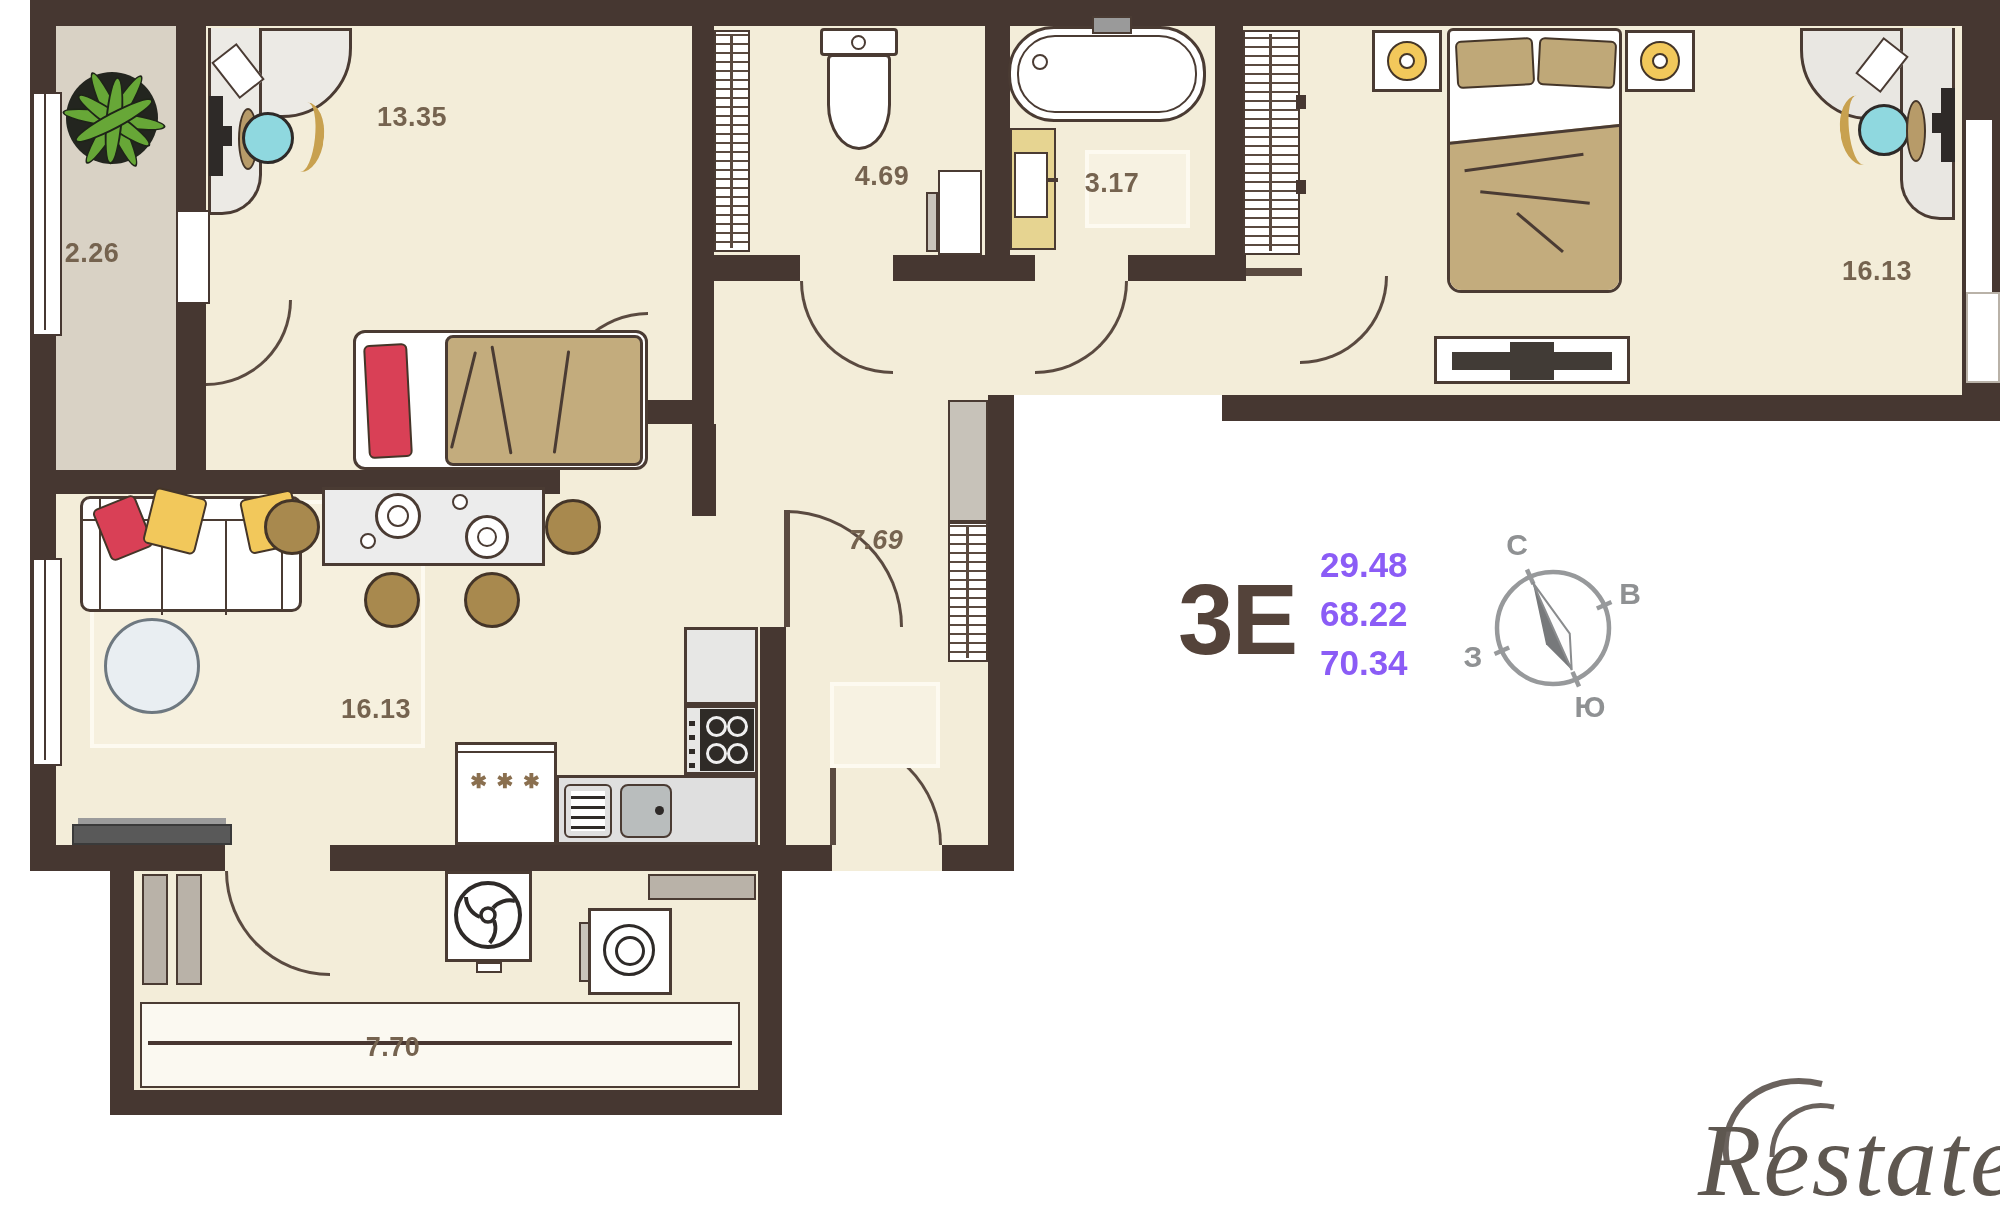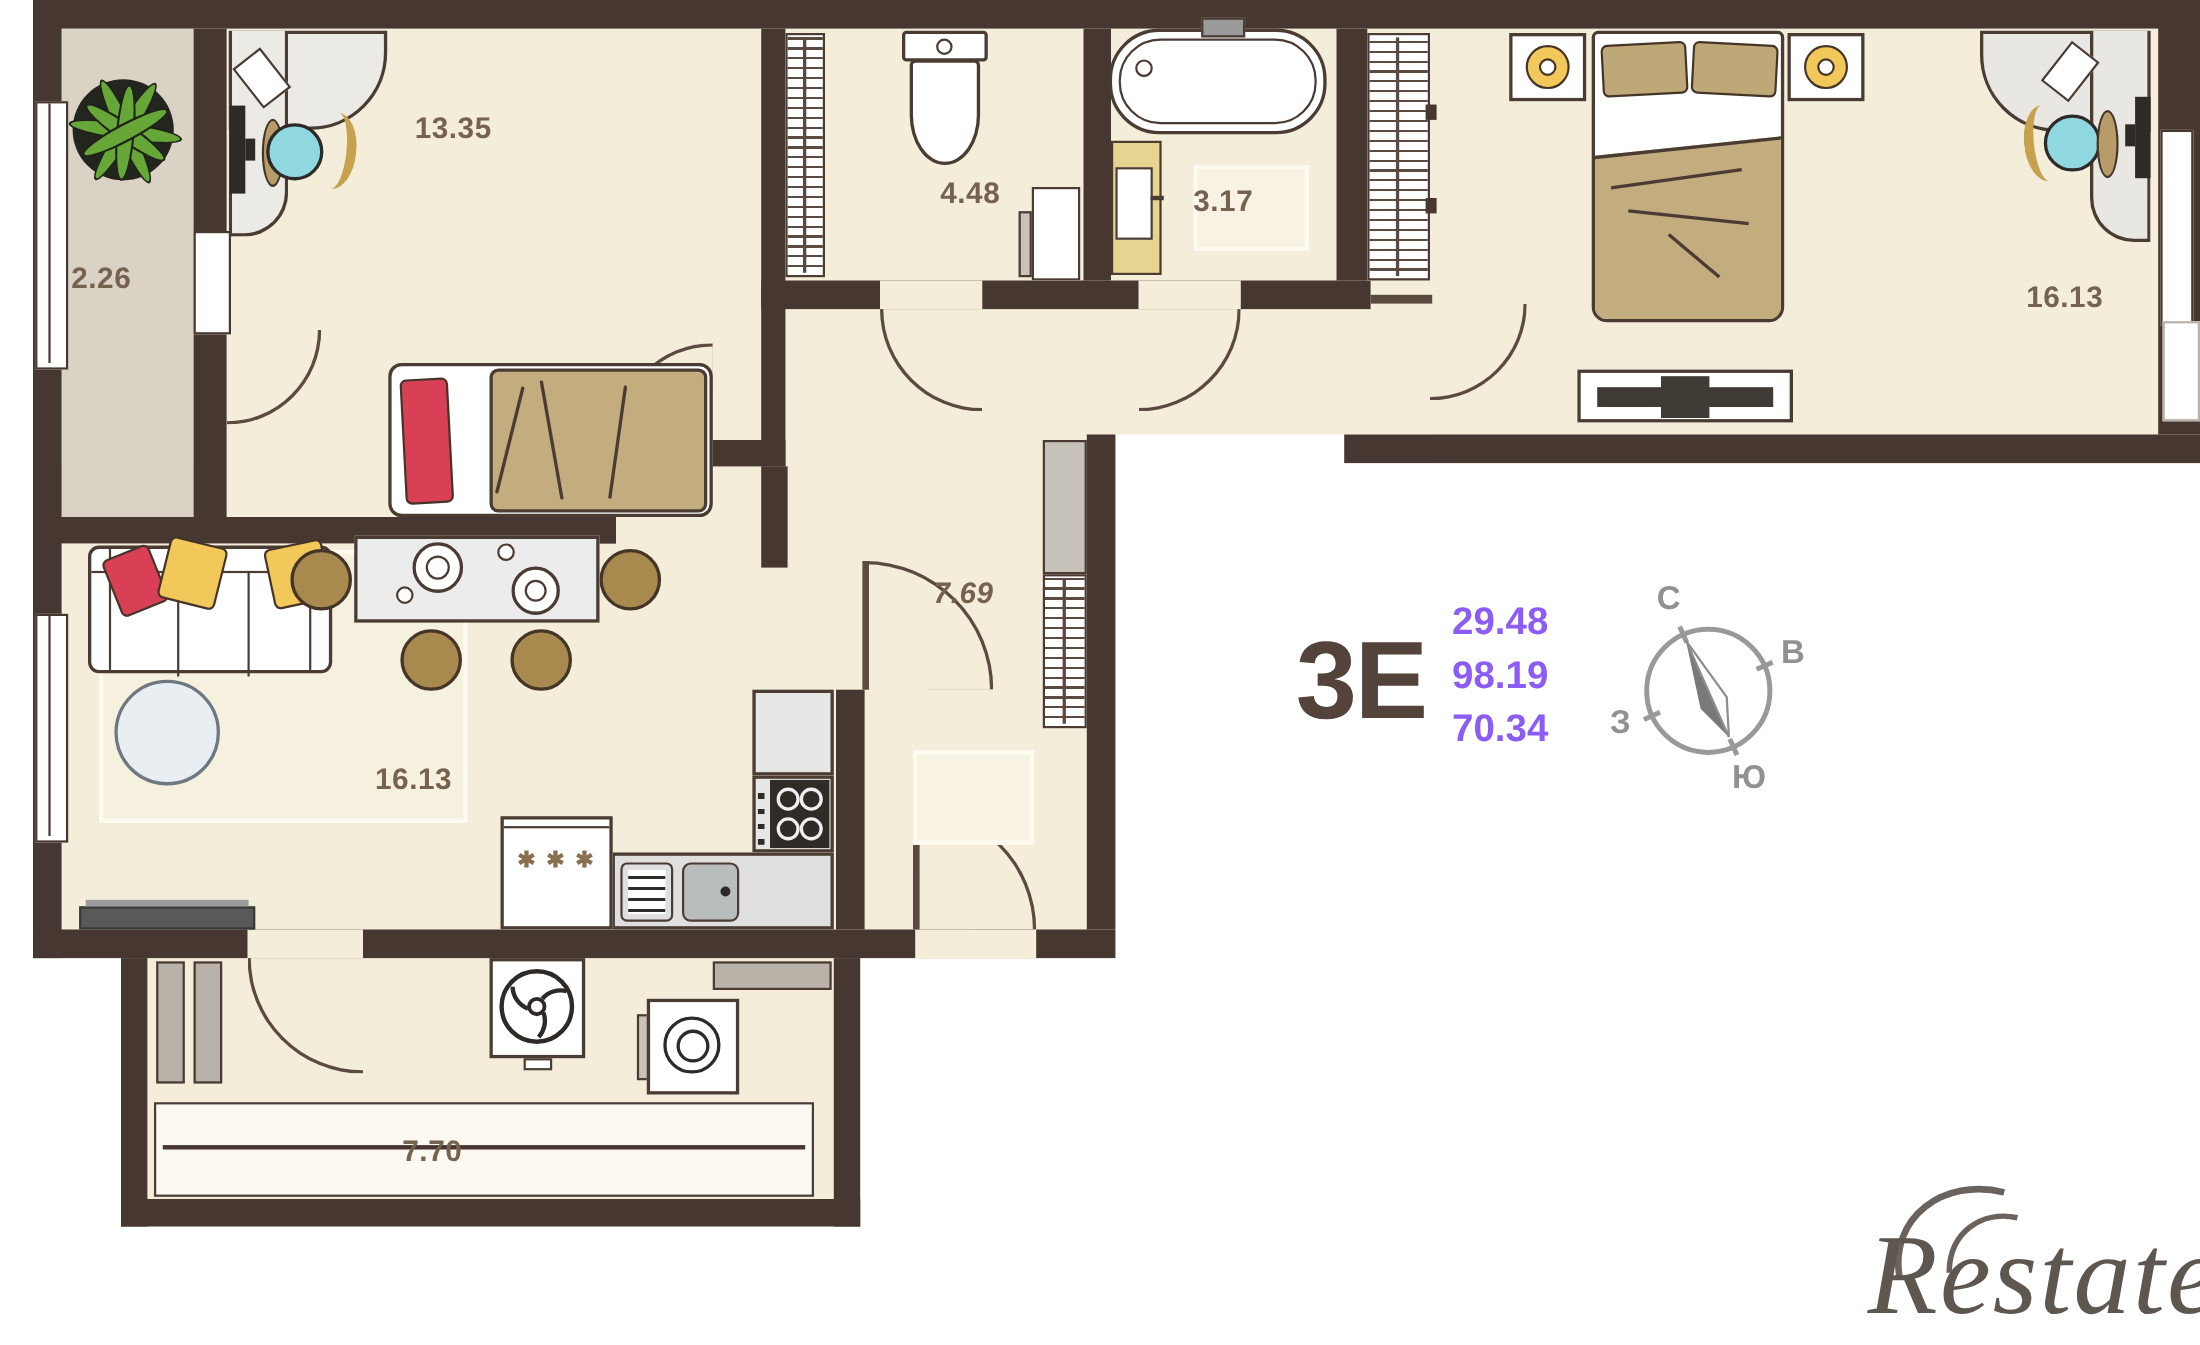--- a/index.html
+++ b/index.html
@@ -224,31 +224,31 @@
   <div class="abs" style="left:579px;top:922px;width:11px;height:60px;background:#c9c4bb;border:2px solid #4a3b33;box-sizing:border-box;"></div>
   <div class="furn" style="left:588px;top:908px;width:84px;height:87px;"></div>
   <div class="abs" style="left:603px;top:924px;width:52px;height:52px;border:3.5px solid #2e2a28;border-radius:50%;"></div>
   <div class="abs" style="left:615px;top:936px;width:30px;height:30px;border:3.5px solid #2e2a28;border-radius:50%;"></div>
   <div class="abs" style="left:648px;top:874px;width:108px;height:26px;background:#b9b2a8;border:2px solid #4a3b33;box-sizing:border-box;"></div>
   <div class="furn hatchV" style="left:140px;top:1002px;width:600px;height:86px;background:#fbf9f1;border-width:2.5px;"></div>
   <div class="abs" style="left:148px;top:1041px;width:584px;height:4px;background:#473630;"></div>
 
   <div class="rlabel" style="left:92px;top:253px;">2.26</div>
   <div class="rlabel" style="left:400px;top:117px;margin-left:12px;">13.35</div>
-  <div class="rlabel" style="left:882px;top:176px;">4.48</div>
+  <div class="rlabel" style="left:882px;top:176px;">4.69</div>
   <div class="rlabel" style="left:1112px;top:183px;">3.17</div>
   <div class="rlabel" style="left:1877px;top:271px;">16.13</div>
   <div class="rlabel" style="left:876px;top:540px;font-style:italic;">7.69</div>
   <div class="rlabel" style="left:376px;top:709px;">16.13</div>
   <div class="rlabel" style="left:393px;top:1047px;">7.70</div>
 
   <div class="title-unit" style="left:1178px;top:562px;">3Е</div>
   <div class="title-areas" style="left:1320px;top:540px;">
     <div>29.48</div>
-    <div>98.19</div>
+    <div>68.22</div>
     <div>70.34</div>
   </div>
 
   <svg width="132" height="132" viewBox="-66 -66 132 132" style="position:absolute;left:1487px;top:562px;">
     <circle r="56" fill="none" stroke="#97999b" stroke-width="4.5"></circle>
     <g transform="rotate(-24)" stroke="#97999b" stroke-width="4.5">
       <line x1="0" y1="-64" x2="0" y2="-48"></line>
       <line x1="0" y1="48" x2="0" y2="64"></line>
       <line x1="-64" y1="0" x2="-48" y2="0"></line>
       <line x1="48" y1="0" x2="64" y2="0"></line>

